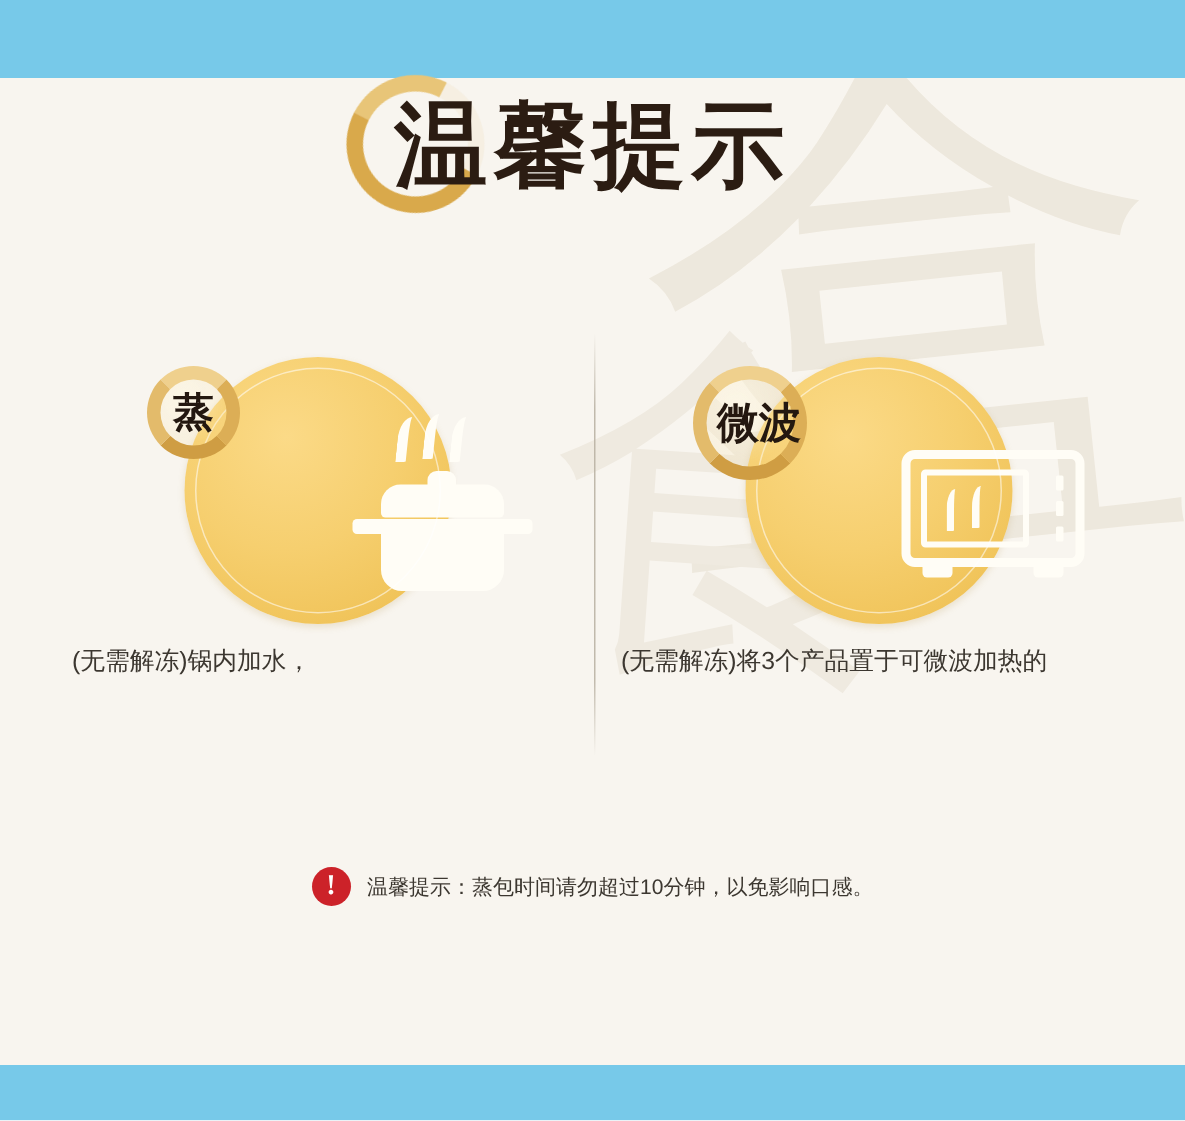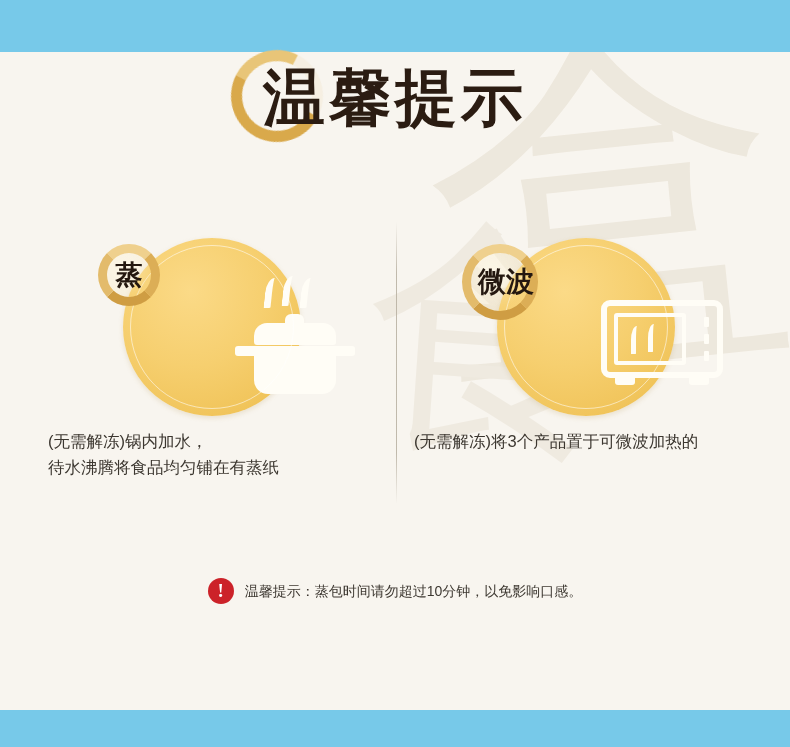--- a/index.html
+++ b/index.html
@@ -396,21 +396,20 @@
         </div>
       </div>
       <div class="badge badge-micro">
         <span class="badge-label">微波</span>
       </div>
     </div>
   </div>
 
   <div class="desc desc-left">
     <p>(无需解冻)锅内加水，</p>
-    <p>待水沸腾将食品均匀铺在有蒸纸</p>
   </div>
 
   <div class="desc desc-right">
     <p>(无需解冻)将3个产品置于可微波加热的</p>
   </div>
 
   <div class="tip">
     <div class="tip-icon">!</div>
     <div class="tip-text">温馨提示：蒸包时间请勿超过10分钟，以免影响口感。</div>
   </div>

